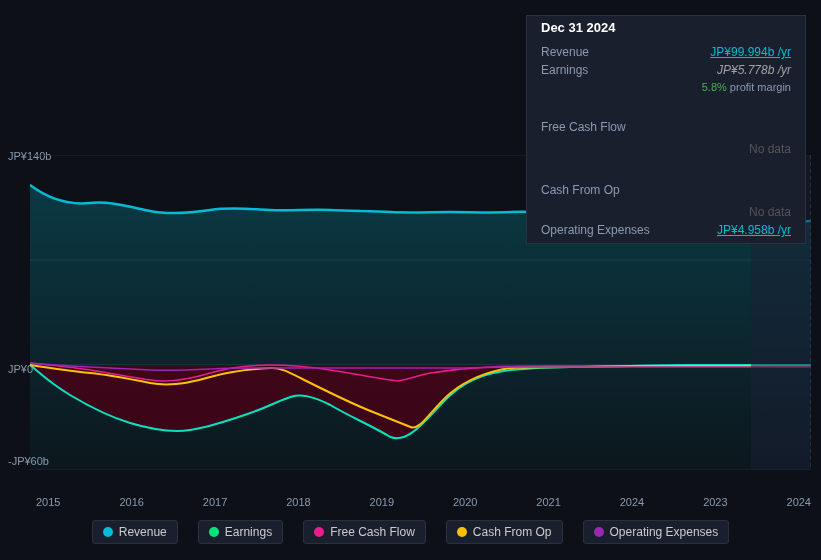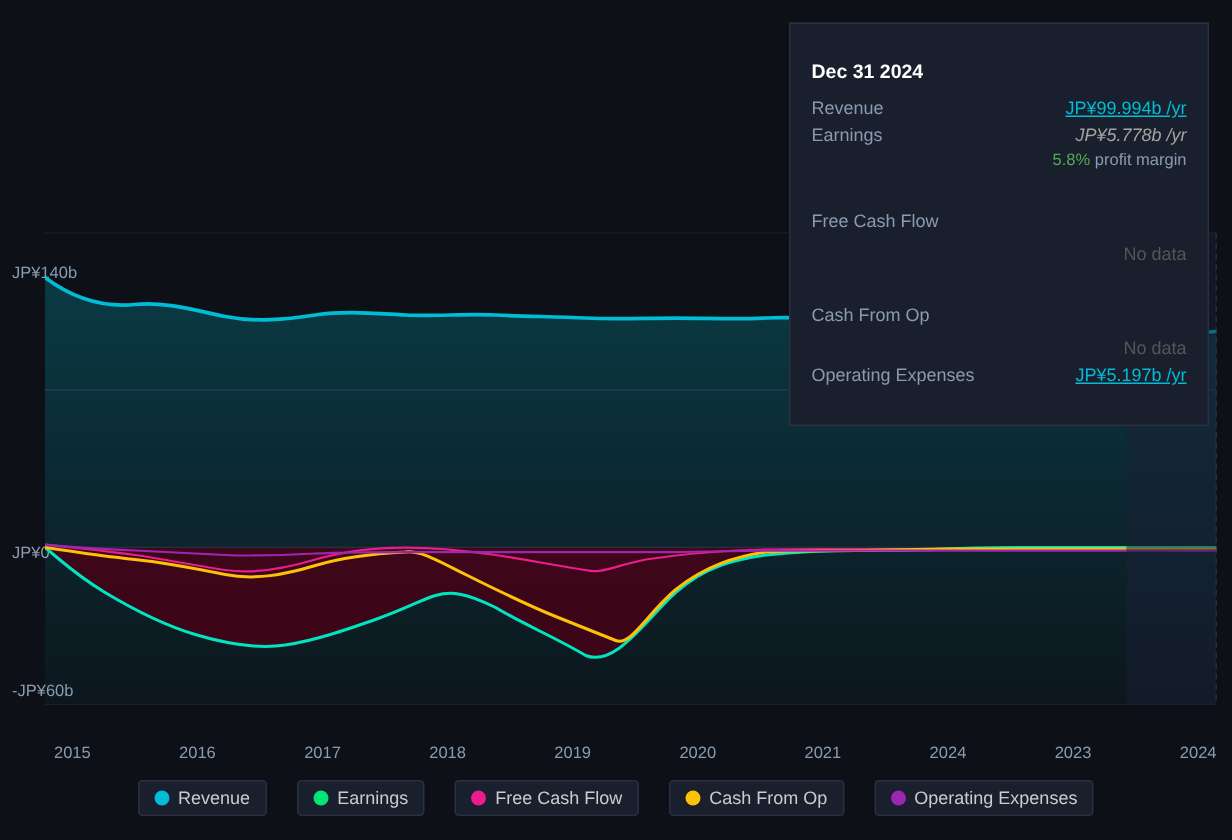--- a/index.html
+++ b/index.html
@@ -18,21 +18,21 @@
       width: 821px;
       height: 560px;
     }
 
     .tooltip-card {
       position: absolute;
       top: 15px;
       right: 15px;
       background: #1a1f2e;
       border: 1px solid #2a3040;
-      padding: 24px 14px;
+      padding: 4px 14px;
       min-width: 280px;
       z-index: 10;
     }
 
     .tooltip-date {
       color: #ffffff;
       font-size: 13px;
       font-weight: bold;
       margin-bottom: 8px;
     }
@@ -66,21 +66,21 @@
     }
     .profit-margin span { color: #4caf50; }
 
     .y-label {
       position: absolute;
       color: #8a9bb0;
       font-size: 11px;
     }
 
     .y-label-top {
-      top: 176px;
+      top: 150px;
       left: 8px;
     }
 
     .y-label-zero {
       top: 363px;
       left: 8px;
     }
 
     .y-label-bottom {
       top: 455px;
@@ -159,21 +159,21 @@
     <div class="tooltip-row">
       <span class="tooltip-label">Free Cash Flow</span>
       <span class="tooltip-value nodata">No data</span>
     </div>
     <div class="tooltip-row">
       <span class="tooltip-label">Cash From Op</span>
       <span class="tooltip-value nodata">No data</span>
     </div>
     <div class="tooltip-row">
       <span class="tooltip-label">Operating Expenses</span>
-      <span class="tooltip-value cyan">JP¥5.197b /yr</span>
+      <span class="tooltip-value cyan">JP¥4.958b /yr</span>
     </div>
   </div>
 
   <div class="y-label y-label-top">JP¥140b</div>
   <div class="y-label y-label-zero">JP¥0</div>
   <div class="y-label y-label-bottom">-JP¥60b</div>
 
   <svg class="chart-svg" viewBox="0 0 780 315" preserveAspectRatio="none">
     <defs>
       <linearGradient id="revenueGrad" x1="0" y1="0" x2="0" y2="1">

